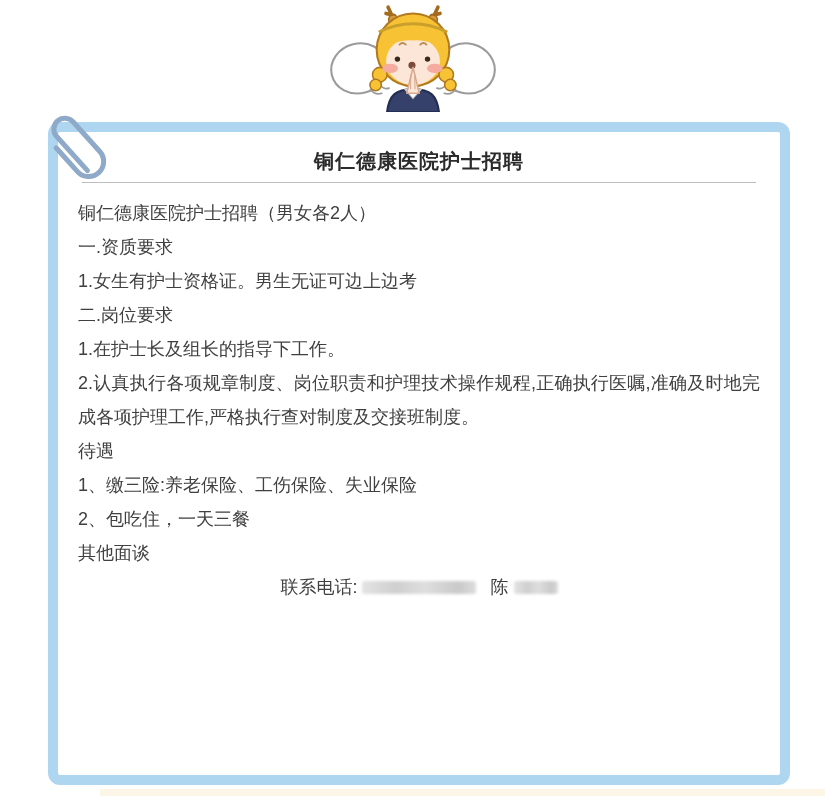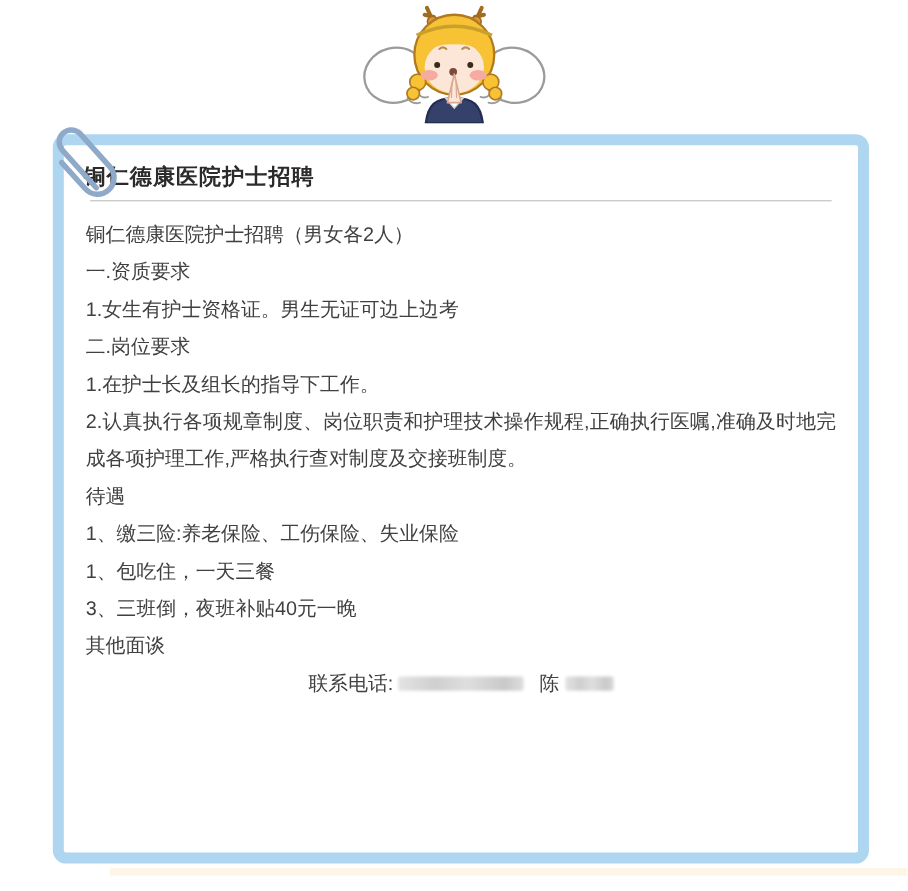--- a/index.html
+++ b/index.html
@@ -45,21 +45,21 @@
     height: 92px;
     z-index: 5;
   }
   .notice-title {
     margin: 15px 0 0 0;
     font-size: 20px;
     line-height: 28px;
     font-weight: bold;
     letter-spacing: 1px;
     color: #2b2b2b;
-    text-align: left;
+    text-align: center;
   }
   .divider {
     margin: 7px 6px 0 6px;
     border-top: 1px solid #bdbdbd;
     height: 0;
   }
   .content {
     margin: 13px 2px 0 2px;
     font-size: 18px;
     line-height: 34px;
@@ -151,22 +151,21 @@
     <div class="divider"></div>
     <div class="content">
       <p>铜仁德康医院护士招聘（男女各2人）</p>
       <p>一.资质要求</p>
       <p>1.女生有护士资格证。男生无证可边上边考</p>
       <p>二.岗位要求</p>
       <p>1.在护士长及组长的指导下工作。</p>
       <p>2.认真执行各项规章制度、岗位职责和护理技术操作规程,正确执行医嘱,准确及时地完成各项护理工作,严格执行查对制度及交接班制度。</p>
       <p class="plain">待遇</p>
       <p class="plain">1、缴三险:养老保险、工伤保险、失业保险</p>
-      <p class="plain">1、包吃住，一天三餐</p>
-      <p class="plain">3、三班倒，夜班补贴40元一晚</p>
+      <p class="plain">2、包吃住，一天三餐</p>
       <p class="plain">其他面谈</p>
       <p class="contact-line">
         <span>联系电话:</span><span class="redact phone"></span><span class="contact-person">陈</span><span class="redact name"></span>
       </p>
     </div>
   </div>
 
   <div class="bottom-strip"></div>
 
 </div>

